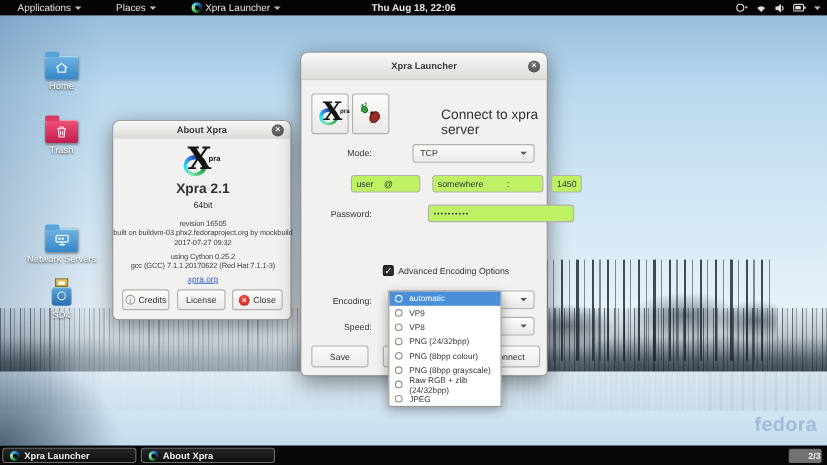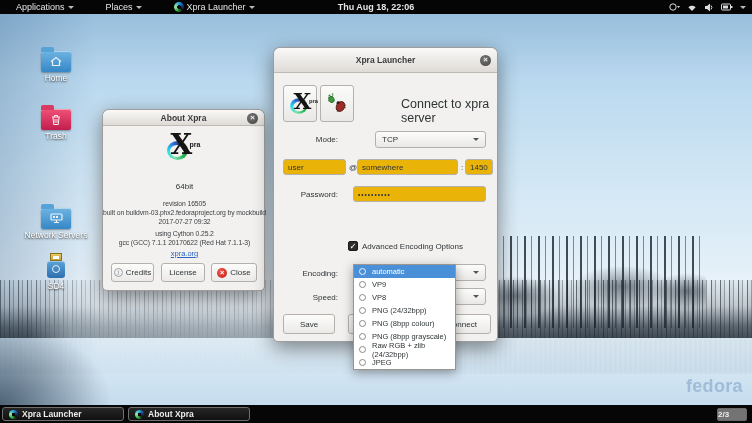--- a/index.html
+++ b/index.html
@@ -72,22 +72,22 @@
     border-radius:7px 7px 5px 5px; box-shadow:0 6px 20px rgba(0,0,0,.45); }
   .titlebar { position:relative; height:16px; border-radius:6px 6px 0 0;
     background:linear-gradient(180deg,#faf9f8,#dedbd7); border-bottom:1px solid #bfbab3;
     text-align:center; font-size:8.5px; font-weight:bold; color:#3b3b3b; line-height:16px; }
   .closebtn { position:absolute; right:6px; top:2.5px; width:11px; height:11px; border-radius:50%;
     background:radial-gradient(circle at 40% 35%, #777, #454545); color:#f2f2f2; font-size:8px;
     line-height:10.5px; text-align:center; cursor:default; }
   .gtkbtn { display:inline-flex; align-items:center; justify-content:center; gap:3px;
     background:linear-gradient(180deg,#fcfcfb,#ebeae8); border:1px solid #b4b1ac; border-radius:3px;
     font-size:8px; color:#2e3436; }
-  .gtkinput { background:#eab308; border:1px solid #b4b1ac; border-radius:3px; font-size:8px;
-    color:#2e3436; padding:0 4px; font-family:"Liberation Sans",sans-serif; }
+  .gtkinput { background:#bef264; border:1px solid #b4b1ac; border-radius:3px; font-size:8px;
+    color:#2e3436; padding:0 4px; font-family:"Liberation Sans",sans-serif;margin-left:36px; }
   .combo { position:absolute; display:flex; align-items:center;
     background:linear-gradient(180deg,#fcfcfb,#e9e8e6); border:1px solid #b4b1ac; border-radius:3px;
     font-size:8px; padding-left:6px; }
   .combo .ctext { flex:1; text-align:left; }
   .combo .caret { border-top-color:#555; margin-right:6px; }
   .flabel { position:absolute; font-size:8px; color:#2e3436; text-align:right; width:56px; }
   
   #about { left:102px; top:109px; width:163px; height:182px; z-index:10; }
   #about .ctr { position:absolute; left:0; width:163px; text-align:center; }
   .xlogo { position:relative; width:44px; height:28px; }
@@ -127,21 +127,21 @@
   
   .checkbox { position:absolute; width:10px; height:10px; border-radius:2px; background:#2d2d2d;
     border:1px solid #1a1a1a; color:#fff; font-size:8.5px; line-height:9px; text-align:center; }
   
   .taskbar { position:absolute; left:0; top:405px; width:752px; height:18px; background:#060606; z-index:50; }
   .task-btn { position:absolute; top:2px; height:14px; border:1px solid #6e6e6e; border-radius:3px;
     background:linear-gradient(180deg,#262626,#101010); display:flex; align-items:center; gap:4px;
     padding:0 6px; color:#ececec; font-size:8.5px; font-weight:bold; }
   .pager { position:absolute; right:5px; top:2.5px; width:30px; height:13px; background:#737373;
     border:1px solid #6a6a6a; border-radius:2px; color:#efefef; font-size:8px; font-weight:bold;
-    text-align:left; line-height:12px; }
+    text-align:right; line-height:12px; }
 </style>
 </head>
 <body>
 
 <div id="screen">
 
   <div class="wp-shade-left"></div>
   <div class="wp-shade-top"></div>
   <div class="trees-tall"></div>
   <div class="tree-band"></div>
@@ -238,20 +238,21 @@
       <span>About Xpra</span>
       <div class="closebtn">×</div>
     </div>
     <div class="ctr" style="top:24px; display:flex; justify-content:center;">
       <div class="xlogo">
           <span class="ring"></span>
           <span class="xch">X</span>
           <span class="pra">pra</span>
         </div>
     </div>
+    <div class="ctr appname">Xpra 2.1</div>
     <div class="ctr arch">64bit</div>
     <div class="ctr tiny" style="top:90px;">revision 16505</div>
     <div class="ctr tiny" style="top:99px;">built on buildvm-03.phx2.fedoraproject.org by mockbuild</div>
     <div class="ctr tiny" style="top:108px;">2017-07-27 09:32</div>
     <div class="ctr tiny" style="top:120px;">using Cython 0.25.2</div>
     <div class="ctr tiny" style="top:129px;">gcc (GCC) 7.1.1 20170622 (Red Hat 7.1.1-3)</div>
     <div class="ctr lnk">xpra.org</div>
     <div class="btnrow">
       <div class="gtkbtn" style="left:8px; width:43px;">
         <span class="info-ic">i</span>

